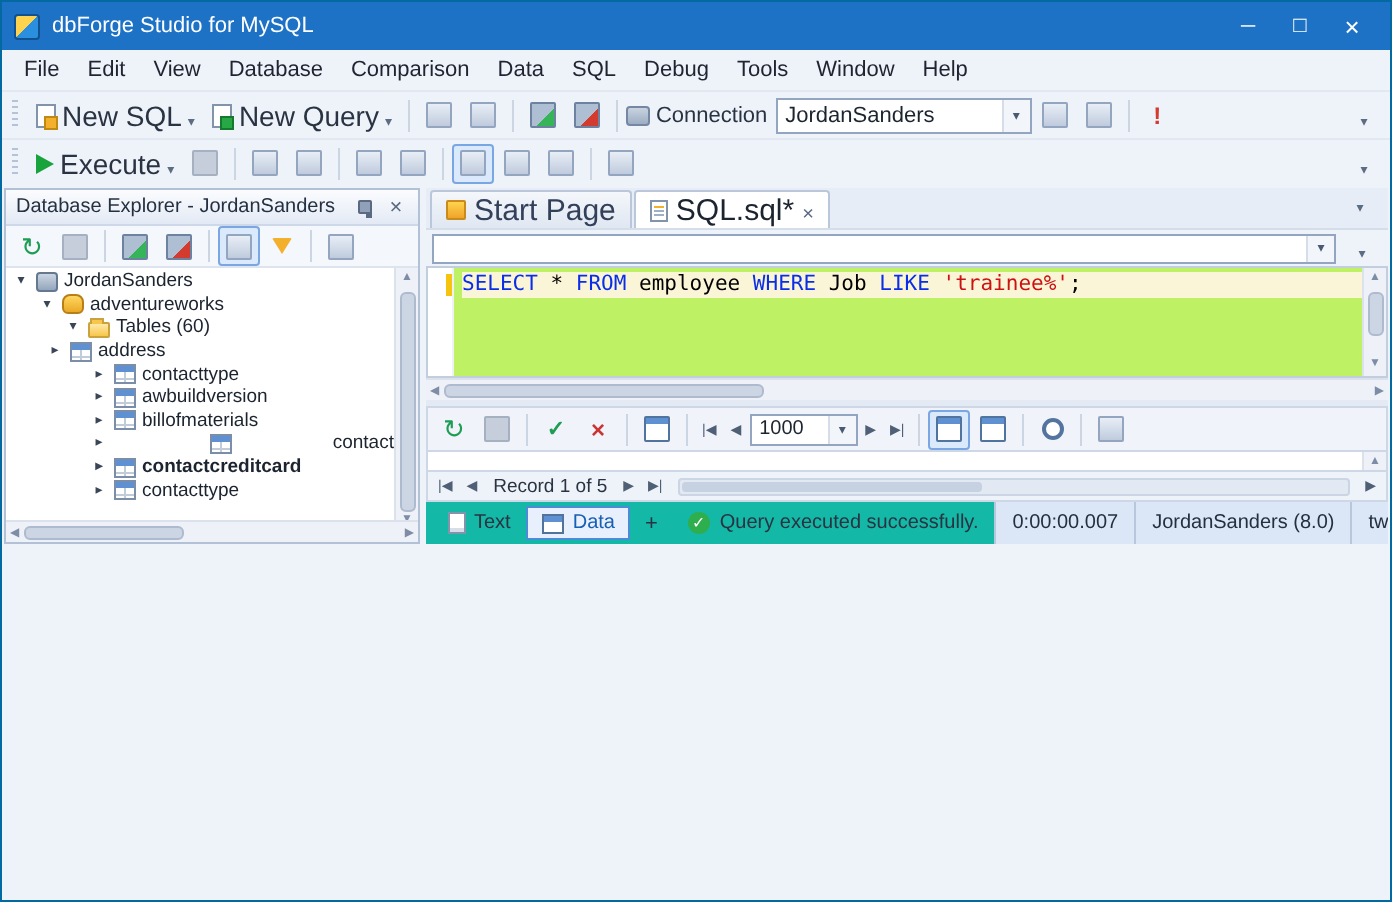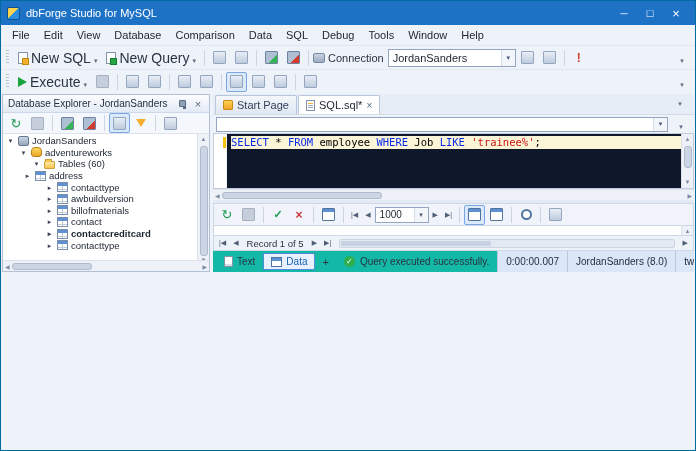--- a/index.html
+++ b/index.html
@@ -74,33 +74,33 @@
 .vscroll{width:12px;flex:none;background:#eef1f7;border-left:1px solid #dbe2ec;display:flex;flex-direction:column;align-items:center;padding:1px;color:#7d8da5}
 .vs-arrow{height:9px;font-size:6px;line-height:9px}
 .vs-thumb{width:8px;flex:none;background:#cbd5e3;border:1px solid #aebbce;border-radius:3px;margin-top:2px}
 .hscroll{height:11px;flex:none;background:#eef1f7;border-top:1px solid #dbe2ec;display:flex;align-items:center;padding:0 2px;gap:2px;color:#7d8da5}
 .hs-arrow{font-size:6px}
 .hs-thumb{height:7px;width:80px;background:#cbd5e3;border:1px solid #aebbce;border-radius:3px}
 .vsplit{width:3px;flex:none}
 
 .workspace{flex:1;display:flex;flex-direction:column;min-width:0}
 .tabbar{height:20px;flex:none;display:flex;align-items:flex-end;padding-left:2px;background:#e7edf7}
-.tab{height:19px;display:flex;align-items:center;gap:4px;padding:0 7px;font-size:11px;color:#33405a;background:linear-gradient(#f4f7fb,#dfe7f2);border:1px solid #bac7da;border-bottom:none;margin-right:1px;border-radius:2px 2px 0 0}
+.tab{height:19px;display:flex;align-items:center;gap:4px;padding:0 7px;font-size:15px;color:#33405a;background:linear-gradient(#f4f7fb,#dfe7f2);border:1px solid #bac7da;border-bottom:none;margin-right:1px;border-radius:2px 2px 0 0}
 .tab.active{background:#fff;color:#1c2430}
 .mini-ic{display:inline-block;flex:none}
 .ic-start-page{width:10px;height:10px;background:linear-gradient(#ffd34d,#f0a32b);border:1px solid #c98c1c;border-radius:1px}
 .ic-sql-doc{width:9px;height:11px;background:#fff;border:1px solid #8294ab;position:relative}
 .ic-sql-doc::after{content:"";position:absolute;left:1px;top:2px;right:1px;height:1px;background:#f2b02c;box-shadow:0 2px 0 #9db0c8,0 4px 0 #9db0c8}
 .tab-close::before{content:"×";font-size:10px;color:#5a6a82}
 .tabbar-right{margin-left:auto;display:flex;align-items:center;gap:3px;padding:0 4px 3px 0}
 .combo-row{height:19px;flex:none;display:flex;align-items:center;gap:3px;padding:1px 3px;background:#eef2f9;border-top:1px solid #d5dde9}
 .doc-combo{flex:1;height:15px}
 .split-btn{width:16px;height:15px}
 
-.editor{height:56px;flex:none;display:flex;background:#0f172a;border:1px solid #c2cede}
+.editor{height:56px;flex:none;display:flex;background:#bef264;border:1px solid #c2cede}
 .ed-margin{width:13px;flex:none;background:#fff;border-right:1px solid #eef1f6;position:relative}
 .change-bar{position:absolute;right:0;top:3px;width:3px;height:11px;background:#f6c40e}
 .ed-code{flex:1;min-width:0;padding:2px 0 0 4px;font-family:"DejaVu Sans Mono","Liberation Mono",monospace;font-size:10.5px;line-height:13px;overflow:hidden}
 .code-line{display:block;white-space:pre;background:#fbf5d8}
 .tok-keyword{color:#0a2ee8}
 .tok-string{color:#cc1111}
 .tok-plain{color:#000}
 .hsplit{height:3px;flex:none;background:#e4eaf4}
 
 .results-toolbar{height:22px;flex:none;display:flex;align-items:center;gap:1px;padding:0 3px;background:#f0f4fa;border:1px solid #cdd7e6;border-bottom:none}
@@ -304,21 +304,21 @@
               <span class="tw-ic"></span>
               <span class="tw-label">awbuildversion</span>
             </div>
 
             <div class="tree-row collapsed icon-table" style="padding-left: 42px;">
               <span class="tw-exp"></span>
               <span class="tw-ic"></span>
               <span class="tw-label">billofmaterials</span>
             </div>
 
-            <div class="tree-row collapsed icon-table" style="padding-left: 42px;">
+            <div class="tree-row collapsed icon-table" style="padding-left: 42px; justify-content: space-between;">
               <span class="tw-exp"></span>
               <span class="tw-ic"></span>
               <span class="tw-label">contact</span>
             </div>
 
             <div class="tree-row collapsed icon-table" style="padding-left: 42px; font-weight: bold;">
               <span class="tw-exp"></span>
               <span class="tw-ic"></span>
               <span class="tw-label">contactcreditcard</span>
             </div>

